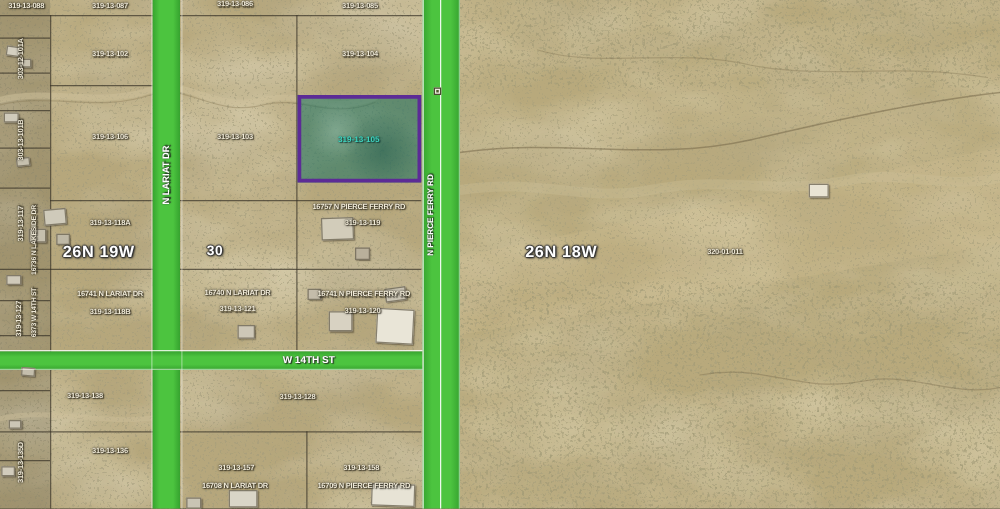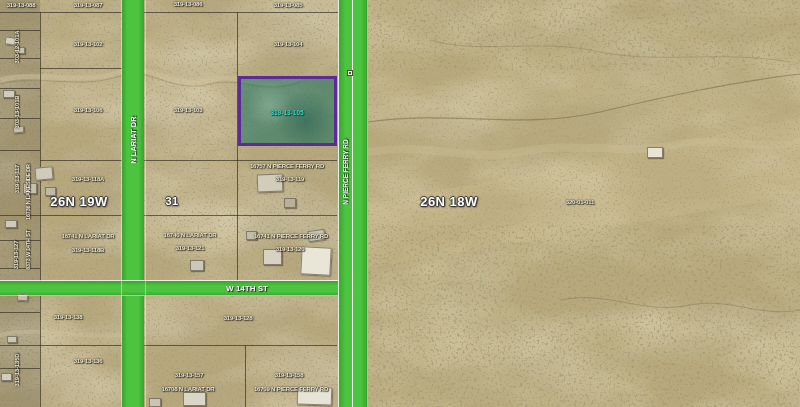--- a/index.html
+++ b/index.html
@@ -197,15 +197,15 @@
       <span class="lbl v small" style="left: 28px; top: 250px;">6373 W 14TH ST</span>
       <span class="lbl v" style="left: 17px; top: 370px;">319-13-135D</span>
     </div>
 
   <span class="roadlbl v" id="road-lariat-label" style="left:133px;top:140px;">N LARIAT DR</span>
   <span class="roadlbl v" id="road-pierce-label" style="left:345px;top:172px;">N PIERCE FERRY RD</span>
   <span class="roadlbl" id="road-14th-label" style="left:247px;top:288px;">W 14TH ST</span>
 
   <span class="twp" style="left:79px;top:201px;">26N 19W</span>
   <span class="twp" style="left:449px;top:201px;">26N 18W</span>
-  <span class="twp sec" style="left:172px;top:201px;">31</span>
+  <span class="twp sec" style="left:172px;top:201px;">30</span>
 
 </div>
 
 </body></html>

